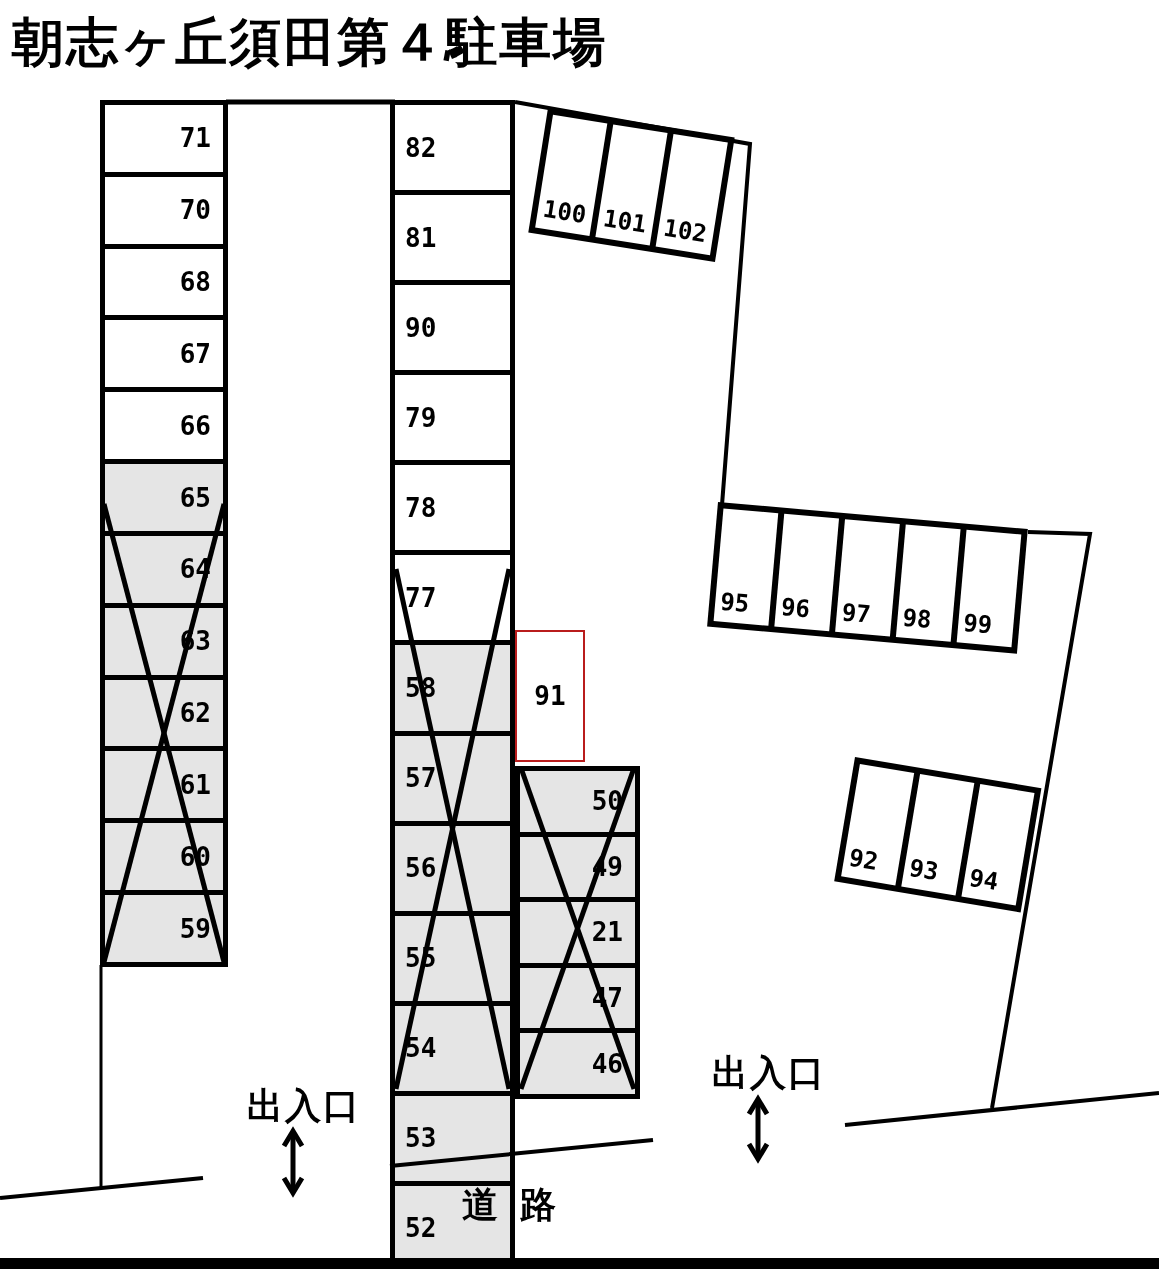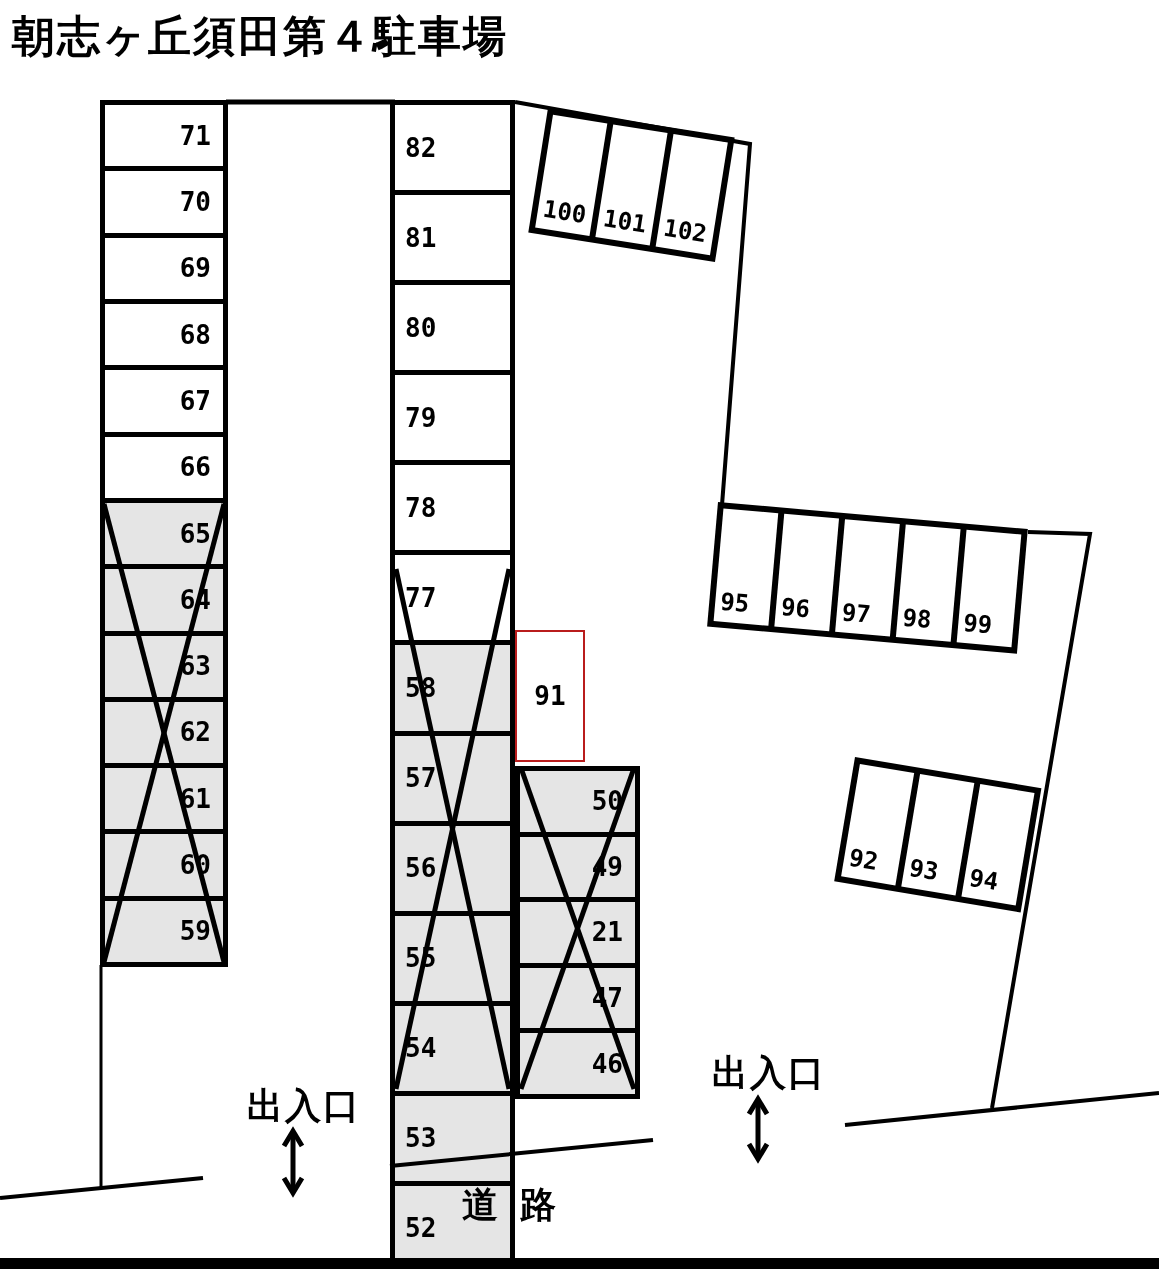--- a/index.html
+++ b/index.html
@@ -1,18 +1,18 @@
 <!DOCTYPE html>
 <html><head>
 <meta charset="utf-8">
 <style>
   html,body{margin:0;padding:0;background:#fff;}
   .stage{position:relative;width:1159px;height:1269px;background:#fff;overflow:hidden;
          font-family:"Liberation Sans",sans-serif;color:#000;}
-  #title{position:absolute;left:12px;top:8px;font-size:43px;font-weight:bold;
+  #title{position:absolute;left:12px;top:8px;font-size:52px;font-weight:bold;
          letter-spacing:2px;white-space:nowrap;}
   .col{position:absolute;background:#000;padding:5px;display:flex;flex-direction:column;
        gap:5px;box-sizing:border-box;}
   #colA{left:100px;top:100px;width:128px;height:867px;}
   #colB{left:390px;top:100px;width:125px;height:1266px;}
   #colC{left:515px;top:766px;width:125px;height:333px;}
   .cell{flex:1;background:#fff;display:flex;align-items:center;
         font-family:"DejaVu Sans Mono",monospace;font-weight:bold;font-size:26px;}
   .cell.x{background:#e5e5e5;}
   .al-r{justify-content:flex-end;padding-right:12px;padding-left:25px;}
@@ -38,37 +38,36 @@
 </head>
 <body>
 
 <div class="stage">
 
   <div id="title">朝志ヶ丘須田第４駐車場</div>
 
   <div class="col" id="colA">
     <div class="cell al-r">71</div>
     <div class="cell al-r">70</div>
-    <div class="cell al-r">69</div>
     <div class="cell al-r">68</div>
     <div class="cell al-r">67</div>
     <div class="cell al-r">66</div>
     <div class="cell al-r x">65</div>
     <div class="cell al-r x">64</div>
     <div class="cell al-r x">63</div>
     <div class="cell al-r x">62</div>
     <div class="cell al-r x">61</div>
     <div class="cell al-r x">60</div>
     <div class="cell al-r x">59</div>
   </div>
 
   <div class="col" id="colB">
     <div class="cell al-l">82</div>
     <div class="cell al-l">81</div>
-    <div class="cell al-l">80</div>
+    <div class="cell al-l">90</div>
     <div class="cell al-l">79</div>
     <div class="cell al-l">78</div>
     <div class="cell al-l">77</div>
     <div class="cell al-l x">58</div>
     <div class="cell al-l x">57</div>
     <div class="cell al-l x">56</div>
     <div class="cell al-l x">55</div>
     <div class="cell al-l x">54</div>
     <div class="cell al-l x">53</div>
     <div class="cell al-l x">52</div>

